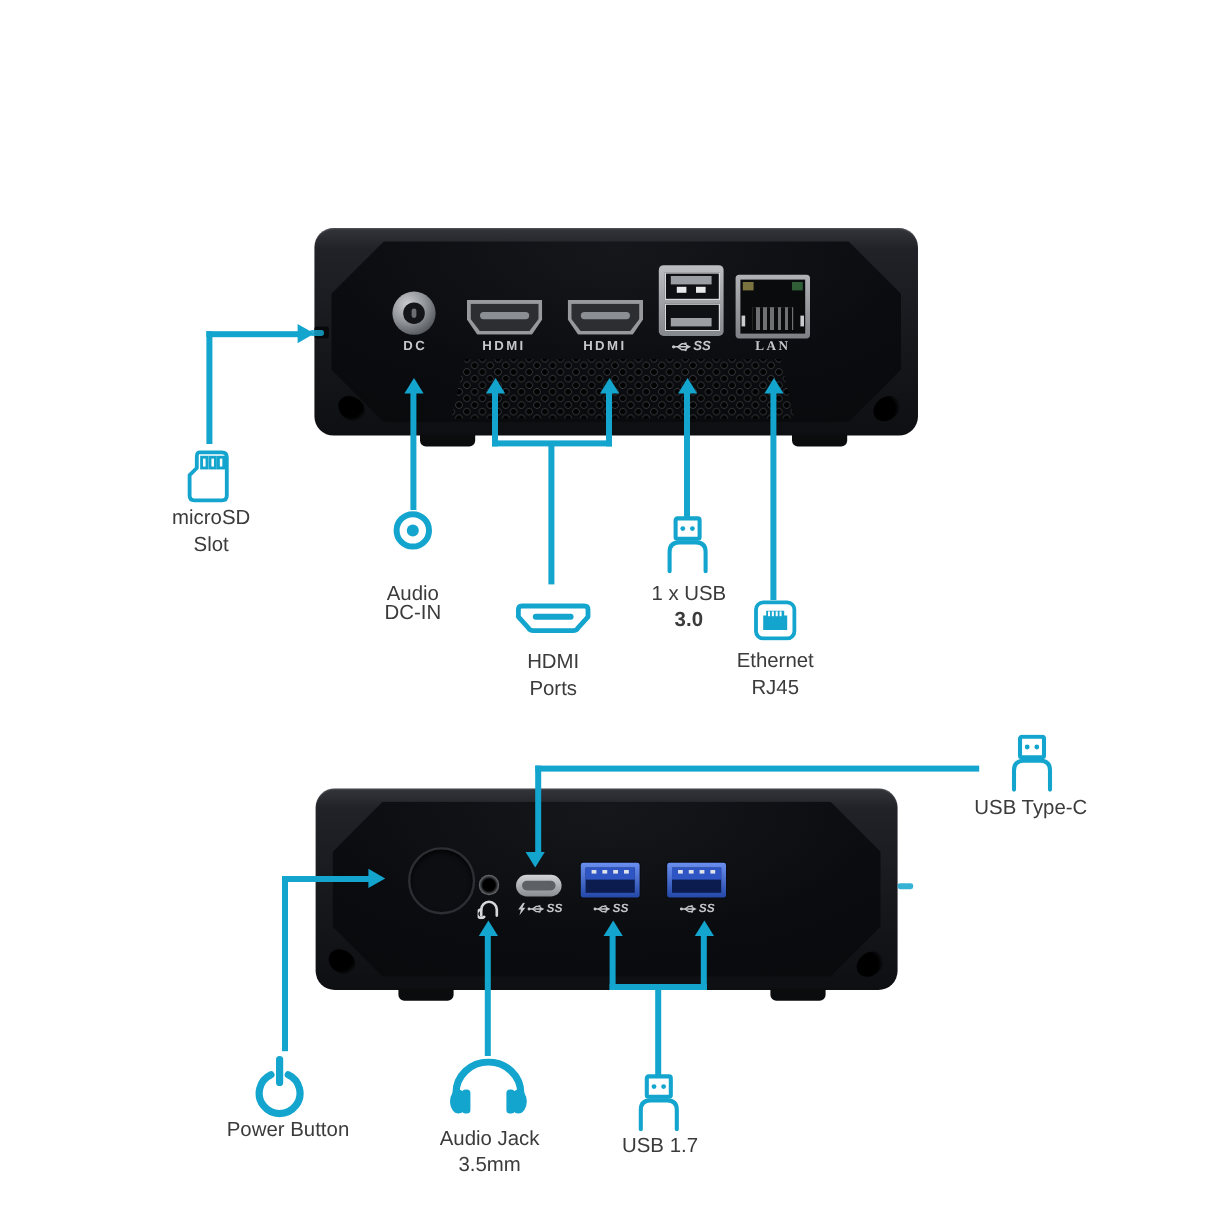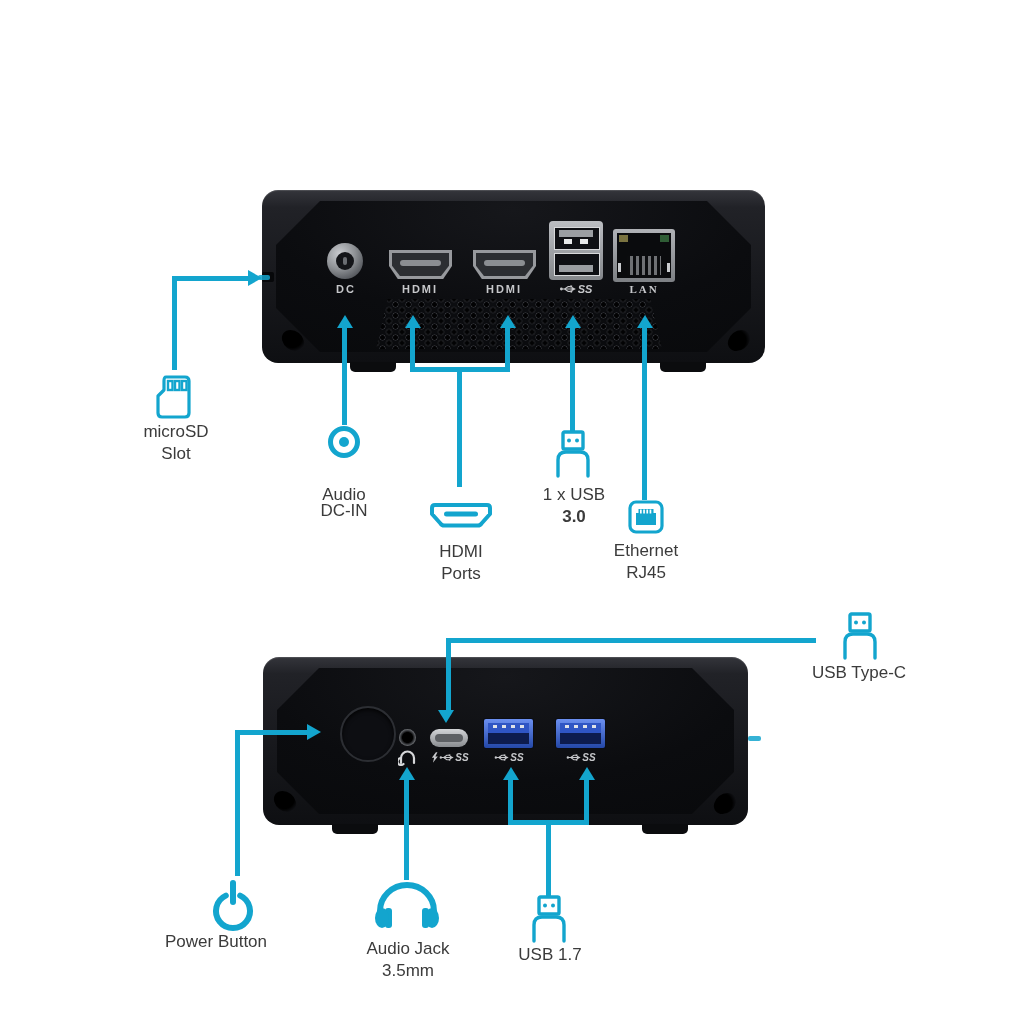--- a/index.html
+++ b/index.html
@@ -321,18 +321,18 @@
   </svg>
 
   <svg class="ticon" style="left:527px;top:895px;" width="44" height="48" viewBox="0 0 44 48">
     <rect x="12" y="2" width="20" height="17" rx="1.5" fill="none" stroke="currentColor" stroke-width="3.4"></rect>
     <circle cx="18" cy="10.5" r="2" fill="currentColor"></circle>
       <circle cx="26" cy="10.5" r="2" fill="currentColor"></circle>
     <path d="M7 46 V30 q0 -8 8 -8 h14 q8 0 8 8 V46" fill="none" stroke="currentColor" stroke-width="3.4" stroke-linecap="round"></path>
   </svg>
 
   <div class="lbl" style="left:859px;top:662px;">USB Type-C</div>
-  <div class="lbl" style="left:216px;top:931px;">Power Button</div>
+  <div class="lbl" style="left:240px;top:931px;">Power Button</div>
   <div class="lbl" style="left:408px;top:938px;">Audio Jack</div>
   <div class="lbl" style="left:408px;top:960px;">3.5mm</div>
   <div class="lbl" style="left:550px;top:944px;">USB 1.7</div>
 
 </div>
 
 </body></html>

